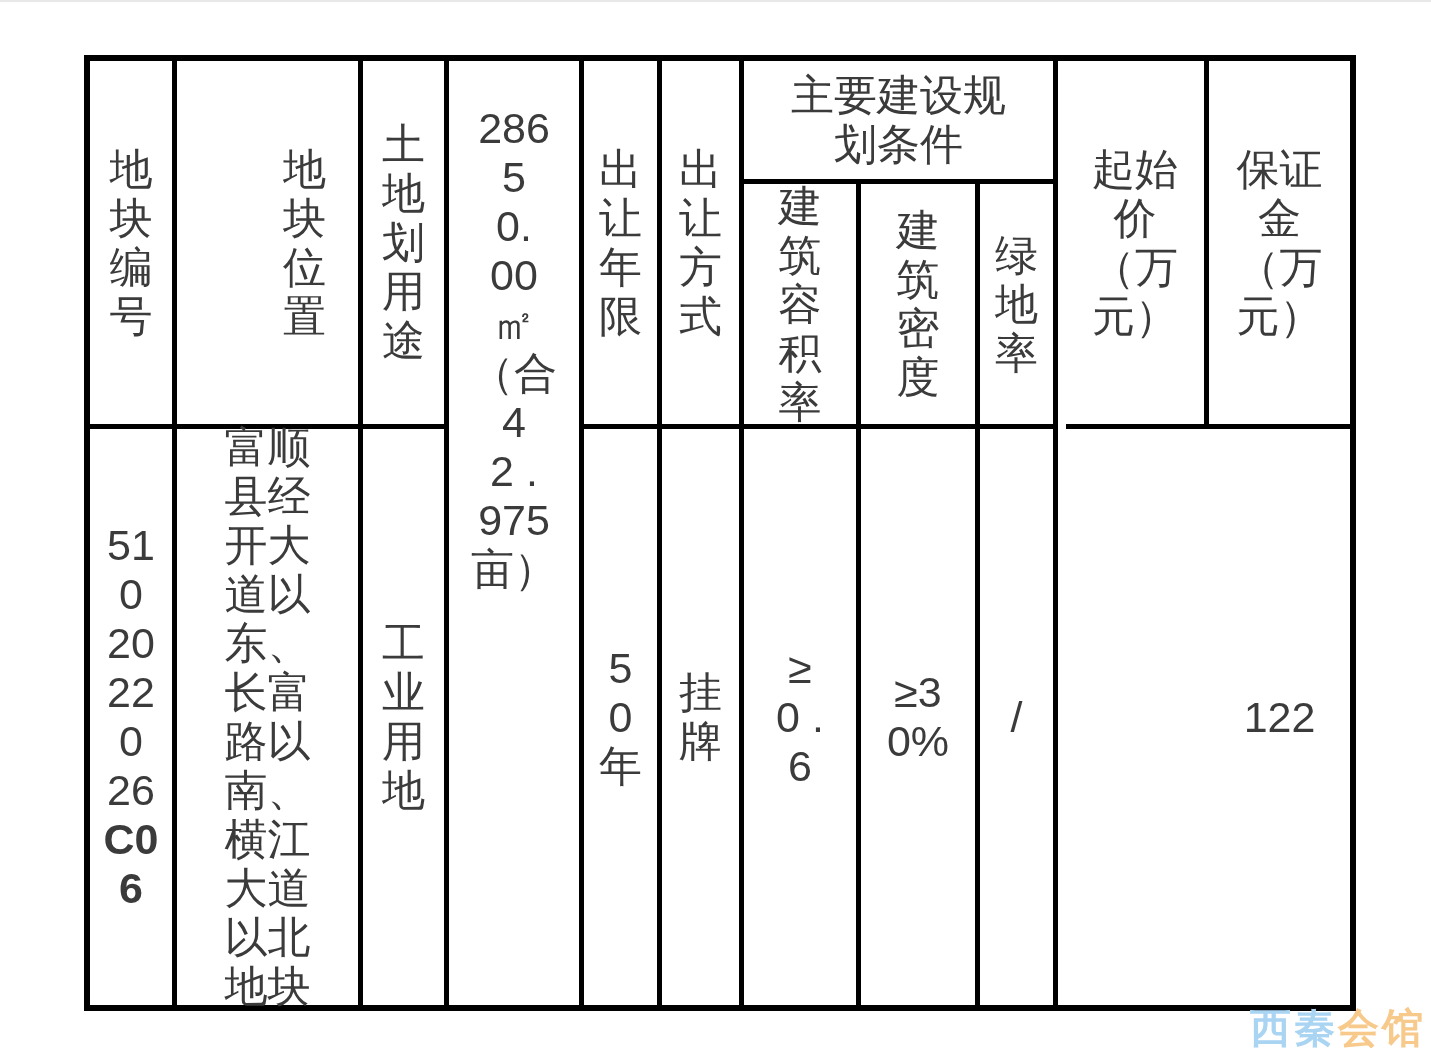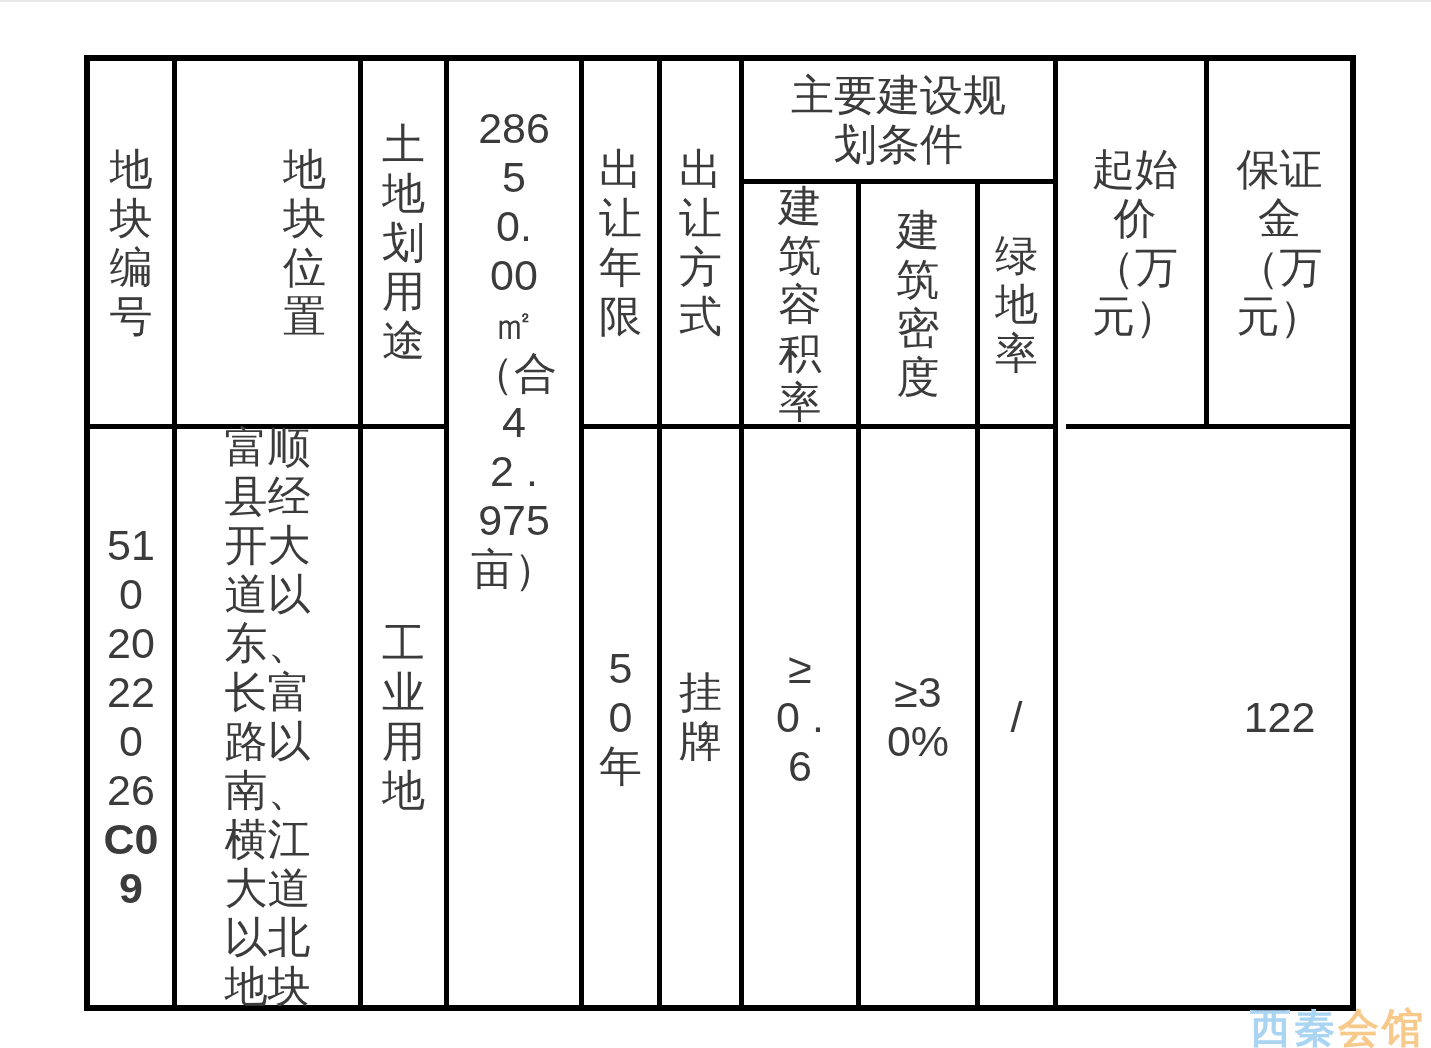--- a/index.html
+++ b/index.html
@@ -163,21 +163,21 @@
     </div>
 
     <div class="cell d1 br">
       <span class="txt"><span>51
 0
 20
 22
 0
 26
 </span><span class="bold">C0
-9</span></span>
+6</span></span>
     </div>
     <div class="cell d2 br">
       <span class="txt">富顺
 县经
 开大
 道以
 东、
 长富
 路以
 南、

